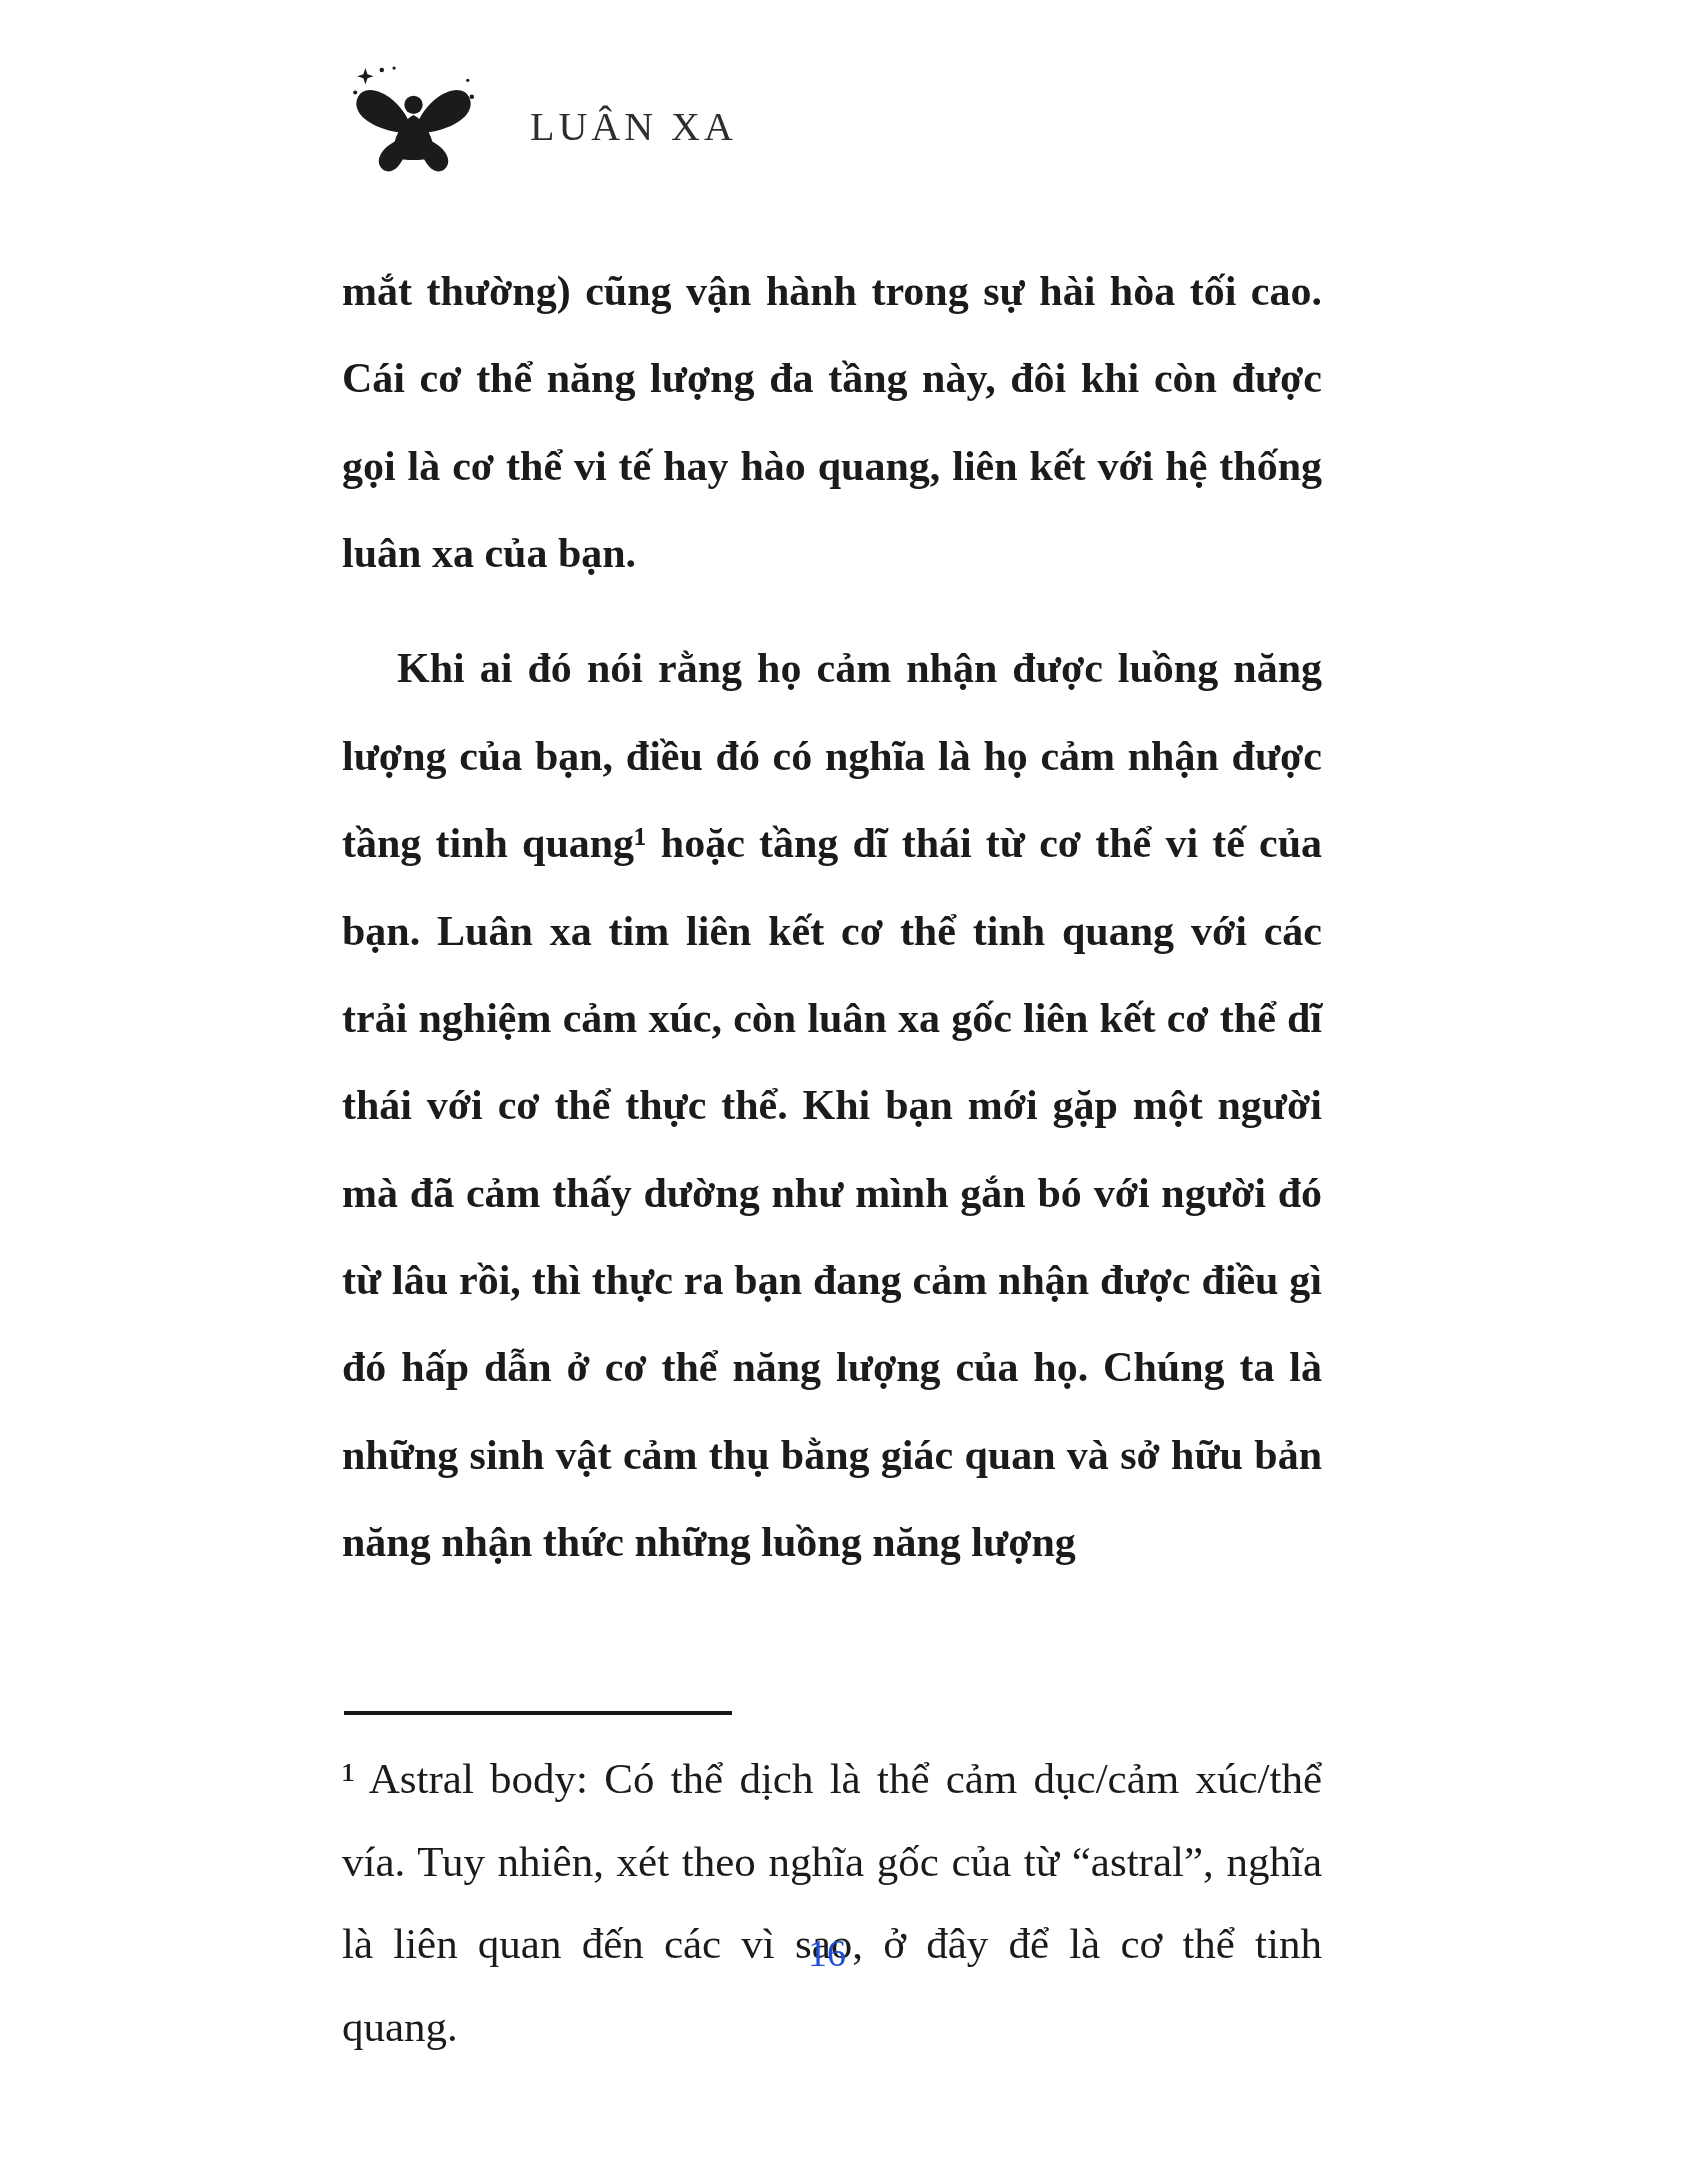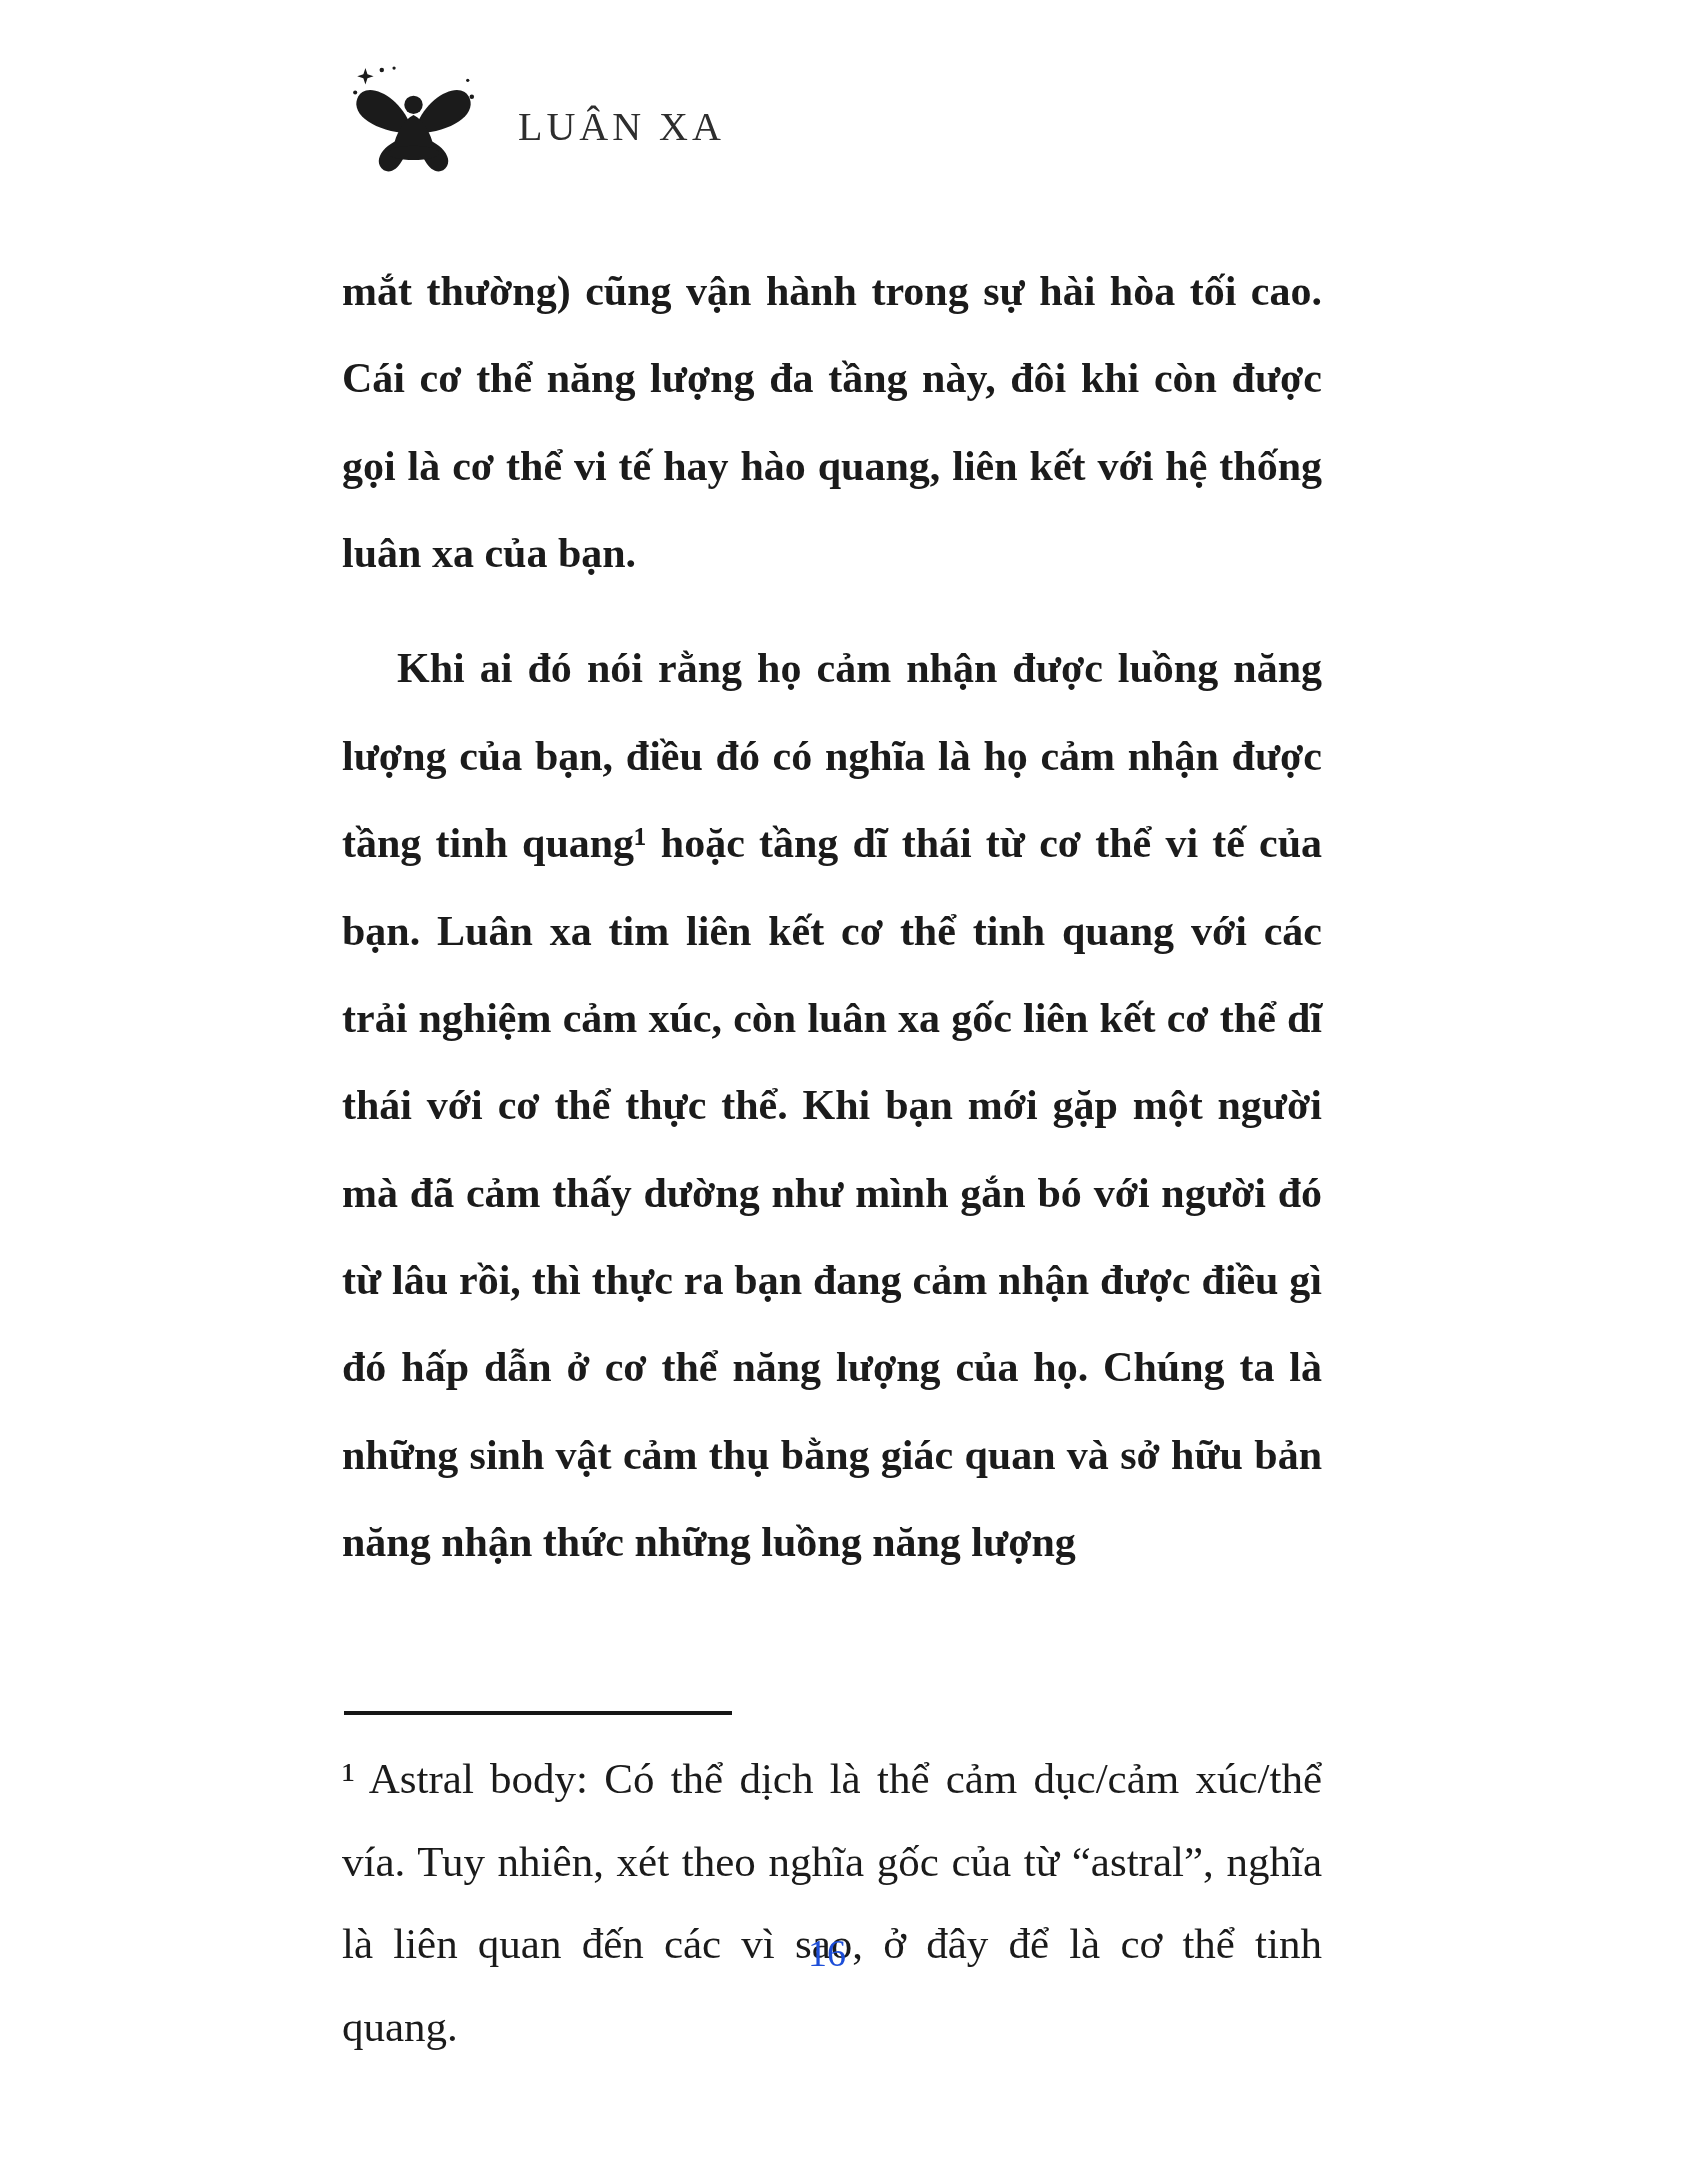--- a/index.html
+++ b/index.html
@@ -12,21 +12,21 @@
     font-family: "Liberation Serif", "DejaVu Serif", serif;
     color: #1c1c1c;
     overflow: hidden;
   }
   .page-header {
     position: absolute;
     left: 347px;
     top: 59px;
     display: flex;
     align-items: center;
-    gap: 38px;
+    gap: 50px;
   }
   .logo {
     width: 133px;
     height: 149px;
     display: block;
     flex: 0 0 auto;
   }
   .logo svg { width: 100%; height: 100%; display: block; }
   .book-title {
     font-size: 40px;

